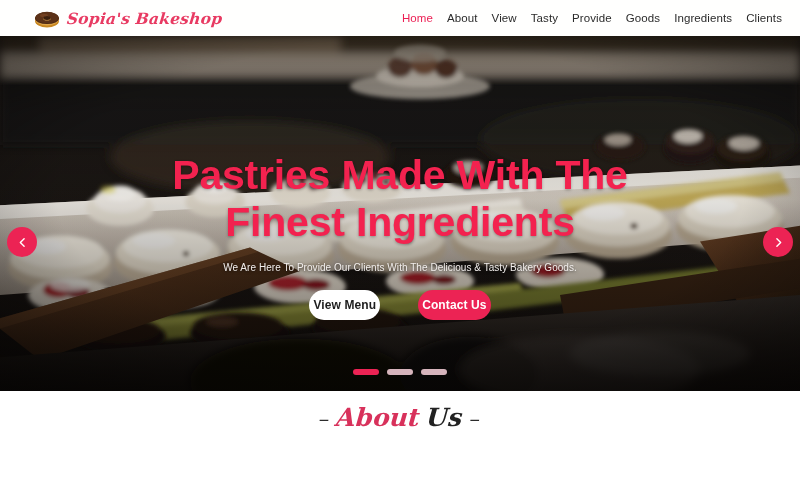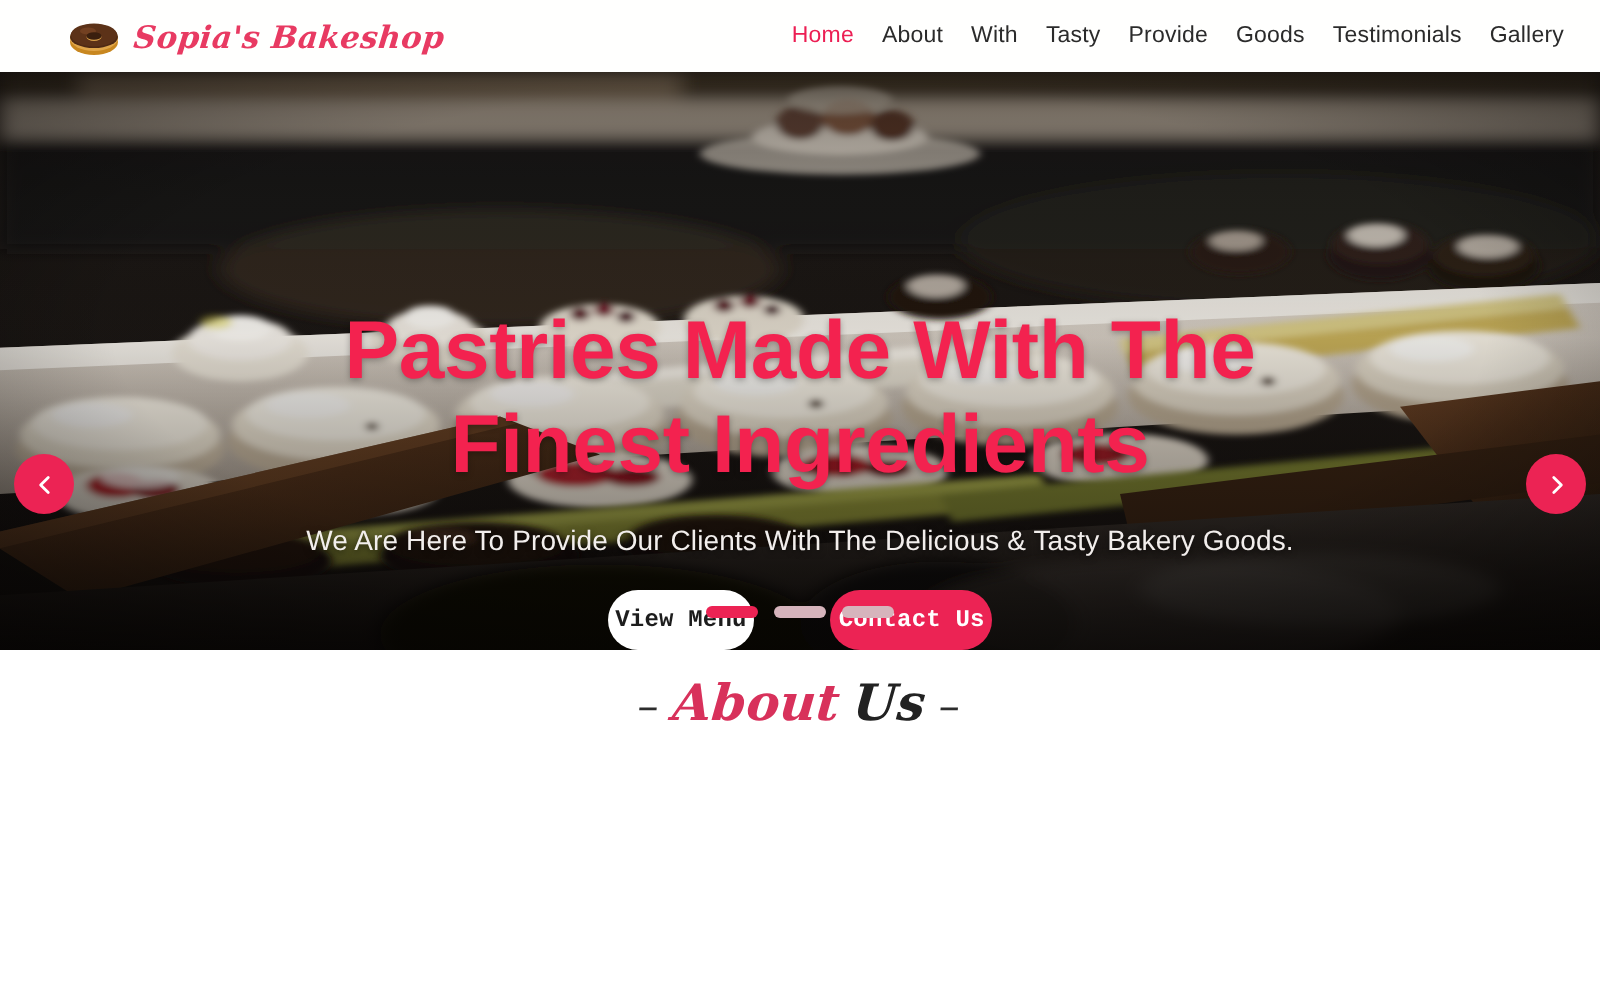--- a/index.html
+++ b/index.html
@@ -29,21 +29,21 @@
   }
   .main-nav{ margin-left:auto; display:flex; align-items:center; gap:14px; }
   .nav-link{
     font-size:11.5px; color:#2b2b2b; text-decoration:none;
     white-space:nowrap; letter-spacing:.1px;
   }
   .nav-link.is-active{ color:#ec1e53; }
 
   
   .hero{
-    position:relative; width:800px; height:289px; overflow:hidden;
+    position:relative; width:800px; height:355px; overflow:hidden;
     background:#191310;
   }
   .hero-photo{ position:absolute; inset:0; }
   .hero-photo svg{ width:100%; height:100%; display:block; }
   .hero-scrim{
     position:absolute; inset:0;
     background:
       linear-gradient(to bottom, rgba(10,7,6,.46) 0%, rgba(12,8,7,.20) 22%,
                       rgba(12,8,7,.10) 46%, rgba(8,5,4,.42) 78%, rgba(6,4,3,.72) 100%);
   }
@@ -52,29 +52,29 @@
     display:flex; flex-direction:column; align-items:center;
     padding-top:116px;
   }
   .hero-title{
     font-size:41px; line-height:47px; font-weight:700;
     color:#f3224f; text-align:center; letter-spacing:-.2px;
     max-width:470px;
     text-shadow:0 1px 3px rgba(0,0,0,.30);
   }
   .hero-sub{
-    margin-top:16px; font-size:14px; color:#f2eeec; text-align:center;
+    margin-top:16px; font-size:10px; color:#f2eeec; text-align:center;
     letter-spacing:.05px; text-shadow:0 1px 3px rgba(0,0,0,.55);
   }
   .hero-actions{ margin-top:17px; display:flex; gap:10px; }
   .btn{
     border:0; cursor:pointer; border-radius:22px;
     font-size:12px; font-weight:700; letter-spacing:.1px;
     padding:8px 4px; white-space:nowrap;
-    font-family:Liberation Mono, monospace;
+    font-family:Liberation Sans, sans-serif;
   }
   .btn-light{ background:#ffffff; color:#1d1d1d; }
   .btn-accent{ background:#ec2354; color:#ffffff;margin-left:28px; }
 
   
   .car-arrow{
     position:absolute; top:206px; transform:translateY(-50%);
     width:30px; height:30px; border-radius:50%;
     background:#ec2354; border:0; cursor:pointer;
     display:flex; align-items:center; justify-content:center;
@@ -125,26 +125,26 @@
         <ellipse cx="26" cy="19" rx="7.5" ry="4" fill="#d8a04a"></ellipse>
         <ellipse cx="26" cy="18" rx="7.5" ry="3.8" fill="#3a1f0e"></ellipse>
       </svg>
     </span>
     <span class="brand-name">Sopia's Bakeshop</span>
   </div>
 
   <nav class="main-nav">
     <a class="nav-link is-active" href="#">Home</a>
     <a class="nav-link" href="#">About</a>
-    <a class="nav-link" href="#">With</a>
+    <a class="nav-link" href="#">View</a>
     <a class="nav-link" href="#">Tasty</a>
     <a class="nav-link" href="#">Provide</a>
     <a class="nav-link" href="#">Goods</a>
-    <a class="nav-link" href="#">Testimonials</a>
-    <a class="nav-link" href="#">Gallery</a>
+    <a class="nav-link" href="#">Ingredients</a>
+    <a class="nav-link" href="#">Clients</a>
   </nav>
 </header>
 
 <section class="hero">
 
   <div class="hero-photo">
     <svg viewBox="0 0 800 411" preserveAspectRatio="none" xmlns="http://www.w3.org/2000/svg">
       <defs>
         <linearGradient id="backWall" x1="0" y1="0" x2="0" y2="1">
           <stop offset="0%" stop-color="#2e2620"></stop>

